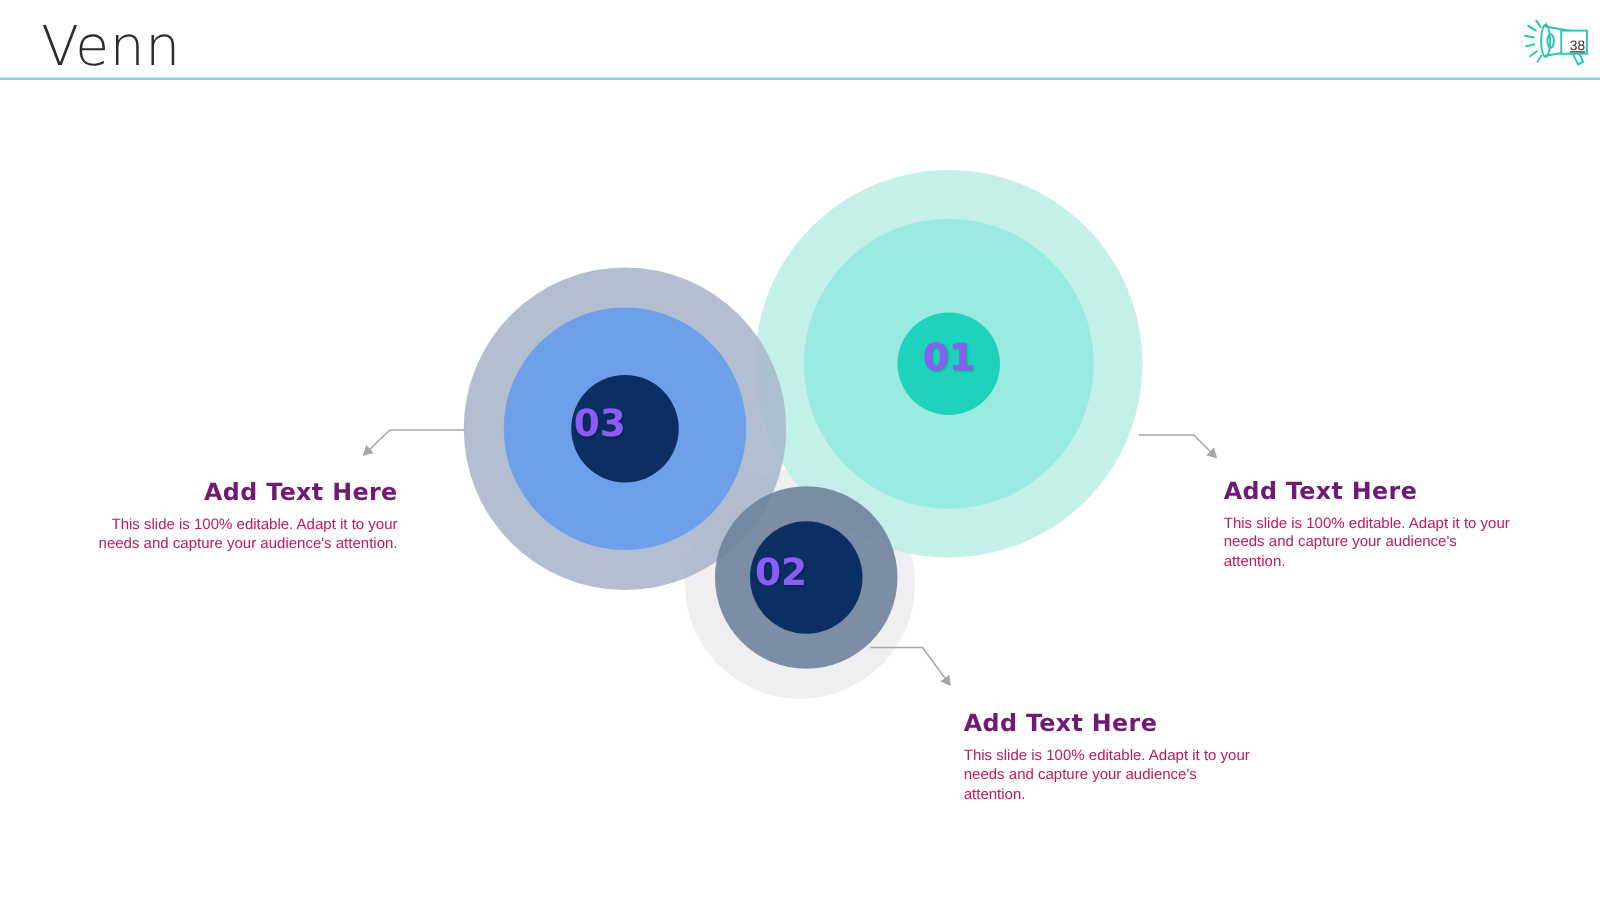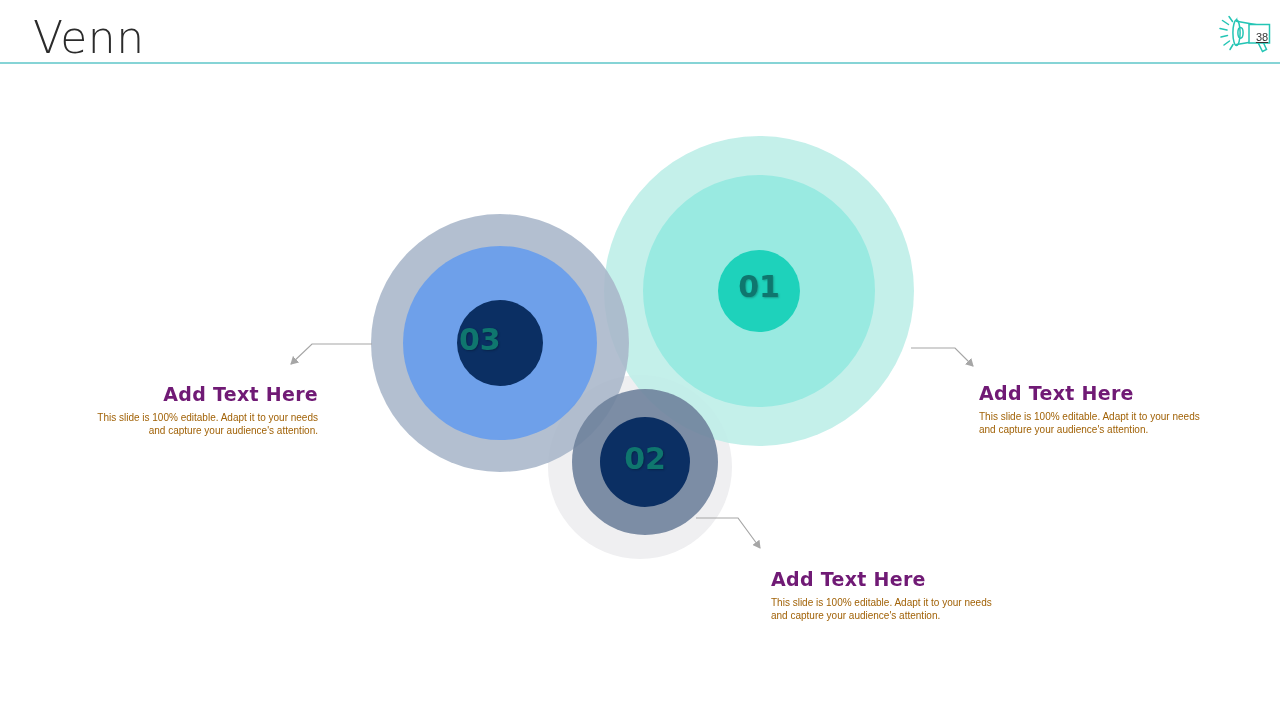--- a/index.html
+++ b/index.html
@@ -66,45 +66,45 @@
   .venn-stage {
     position: absolute;
     left: 0; top: 63px;
     width: 1280px; height: 657px;
   }
   .venn-stage svg { display: block; }
 
   
   .num-label {
     position: absolute;
-    color: #0f766e;
+    color: #8b5cf6;
     font-weight: bold;
     font-family: "DejaVu Sans", sans-serif;
     text-shadow: 1px 1px 2px rgba(0,0,0,0.25);
     line-height: 1;
     user-select: none;
   }
   .num-01 { left: 718px; top: 272px; width: 82px; text-align: center; font-size: 30px; }
   .num-03 { left: 459px; top: 325px; width: 82px; font-size: 30px; }
-  .num-02 { left: 604px; top: 444px; width: 82px; text-align: center; font-size: 30px; }
+  .num-02 { left: 604px; top: 444px; width: 82px; text-align: left; font-size: 30px; }
 
   
   .callout { position: absolute; }
   .callout .c-title {
     font-size: 19px;
     font-weight: bold;
     color: #701a75;
     font-family: "DejaVu Sans", sans-serif;
     letter-spacing: 0.3px;
     margin-bottom: 7px;
     white-space: nowrap;
   }
   .callout .c-body {
-    font-size: 10px;
-    color: #a16207;
+    font-size: 12px;
+    color: #be185d;
     font-family: "Liberation Sans", sans-serif;
     line-height: 1.29;
   }
 
   .callout-left {
     left: 78px; top: 383px;
     width: 240px;
     text-align: right;
   }
   .callout-right {

